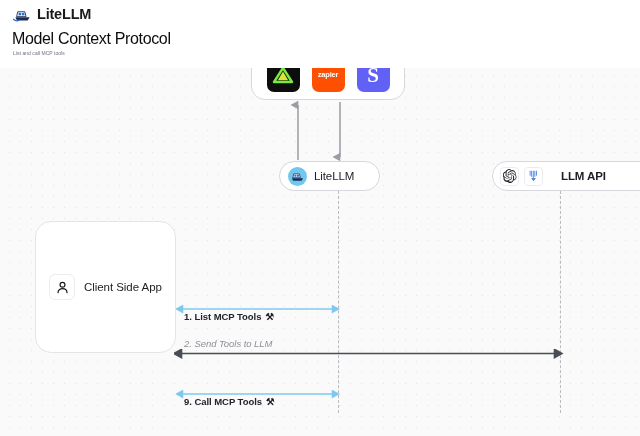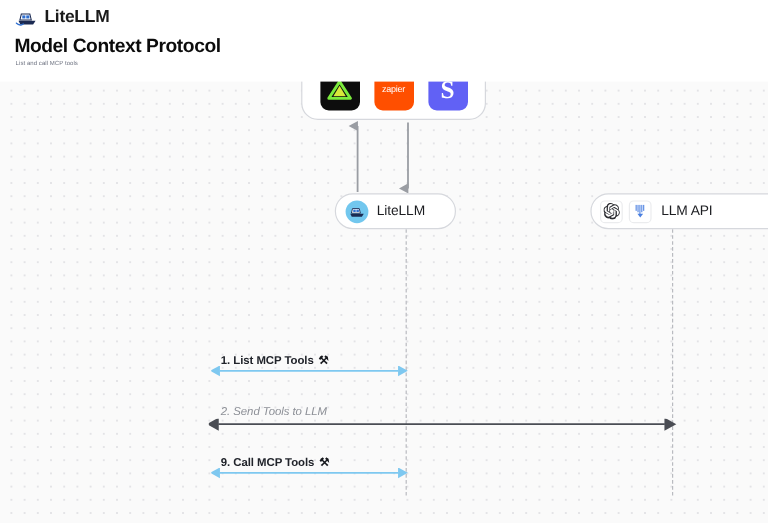--- a/index.html
+++ b/index.html
@@ -39,21 +39,21 @@
     font-size: 14.5px;
     font-weight: 600;
     color: #1a1a1a;
     letter-spacing: -0.2px;
     line-height: 1;
   }
   #page-title {
     position: absolute;
     left: 12px; top: 30px;
     font-size: 16px;
-    font-weight: 700;
+    font-weight: 400;
     color: #0c0c0c;
     letter-spacing: -0.35px;
     line-height: 1.1;
   }
   #page-subtitle {
     position: absolute;
     left: 13px; top: 51px;
     font-size: 5px;
     color: #6d7280;
     letter-spacing: 0.05px;
@@ -98,21 +98,21 @@
     align-items: center;
     justify-content: center;
     flex: 0 0 auto;
     overflow: hidden;
   }
   #tool-icon-triangle { background: #0d0d0d; }
   #tool-icon-zapier  { background: #ff4f00; }
   #tool-icon-slack   { background: #6161f5; }
   .zapier-word {
     font-size: 7.5px;
-    font-weight: 400;
+    font-weight: 700;
     color: #ffffff;
     letter-spacing: -0.2px;
     line-height: 1;
   }
   .slack-letter {
     font-size: 21px;
     font-weight: 700;
     color: #ffffff;
     line-height: 1;
     font-family: "Liberation Serif", serif;
@@ -157,24 +157,24 @@
     background: #ffffff;
     border: 1px solid #ebecee;
     display: flex;
     align-items: center;
     justify-content: center;
     flex: 0 0 auto;
     box-sizing: border-box;
   }
   #llm-api-node .node-label {
     font-size: 11.5px;
-    font-weight: 400;
+    font-weight: 700;
     color: #1d1e22;
     letter-spacing: -0.1px;
-    margin-left: 3px;
+    margin-left: 13px;
   }
 
   
   #client-node {
     left: 35px; top: 154px;
     width: 141px; height: 132px;
     border-radius: 16px;
     border: 1.1px solid #e4e5e8;
     justify-content: flex-start;
     padding-left: 13px;
@@ -223,21 +223,21 @@
   .msg-label {
     position: absolute;
     white-space: nowrap;
     display: flex;
     align-items: center;
     gap: 4px;
     font-size: 9.5px;
     font-weight: 600;
     letter-spacing: -0.05px;
   }
-  .msg-label.blue   { color: #21242b; }
+  .msg-label.blue   { color: #21242b; margin-top: 16px; }
   .msg-label.grey   { color: #8d9097; font-weight: 500; }
   .tools-glyph {
     font-size: 9.5px;
     line-height: 1;
     color: #16181d;
   }
 
   #msg-1 { left: 176px; top: 228px; }
   #msg-2 { left: 176px; top: 271px; }
   #msg-3 { left: 176px; top: 313px; }
@@ -326,20 +326,29 @@
           <rect x="10" y="3" width="1.5" height="13"></rect>
           <rect x="12.7" y="3" width="1.5" height="10.5"></rect>
           <rect x="15.4" y="3" width="1.5" height="8.5"></rect>
           <path d="M7.2 15.6 L11.25 21 L15.3 15.6 Z"></path>
         </g>
       </svg>
     </div>
     <span class="node-label">LLM API</span>
   </div>
 
+  <div id="client-node" class="node">
+    <div id="client-avatar">
+      <svg width="15" height="15" viewBox="0 0 24 24" fill="none" stroke="#16181d" stroke-width="1.9" stroke-linecap="round">
+        <circle cx="12" cy="7.6" r="3.9"></circle>
+        <path d="M4.8 20.2c0-3.9 3.2-6.3 7.2-6.3s7.2 2.4 7.2 6.3"></path>
+      </svg>
+    </div>
+    <span class="node-label">Client Side App</span>
+  </div>
 
   <div id="msg-1" class="msg">
     <div class="msg-label blue">
       <span>1. List MCP Tools</span>
       <span class="tools-glyph">⚒</span>
     </div>
     <svg width="170" height="22" viewBox="0 0 170 22" style="position:absolute;left:0;top:10px;">
       <defs>
         <marker id="arrB-L" markerWidth="8" markerHeight="8" refX="6.6" refY="4" orient="auto">
           <path d="M6.8 0.8 L1 4 L6.8 7.2 Z" fill="#7ec8f0"></path>

